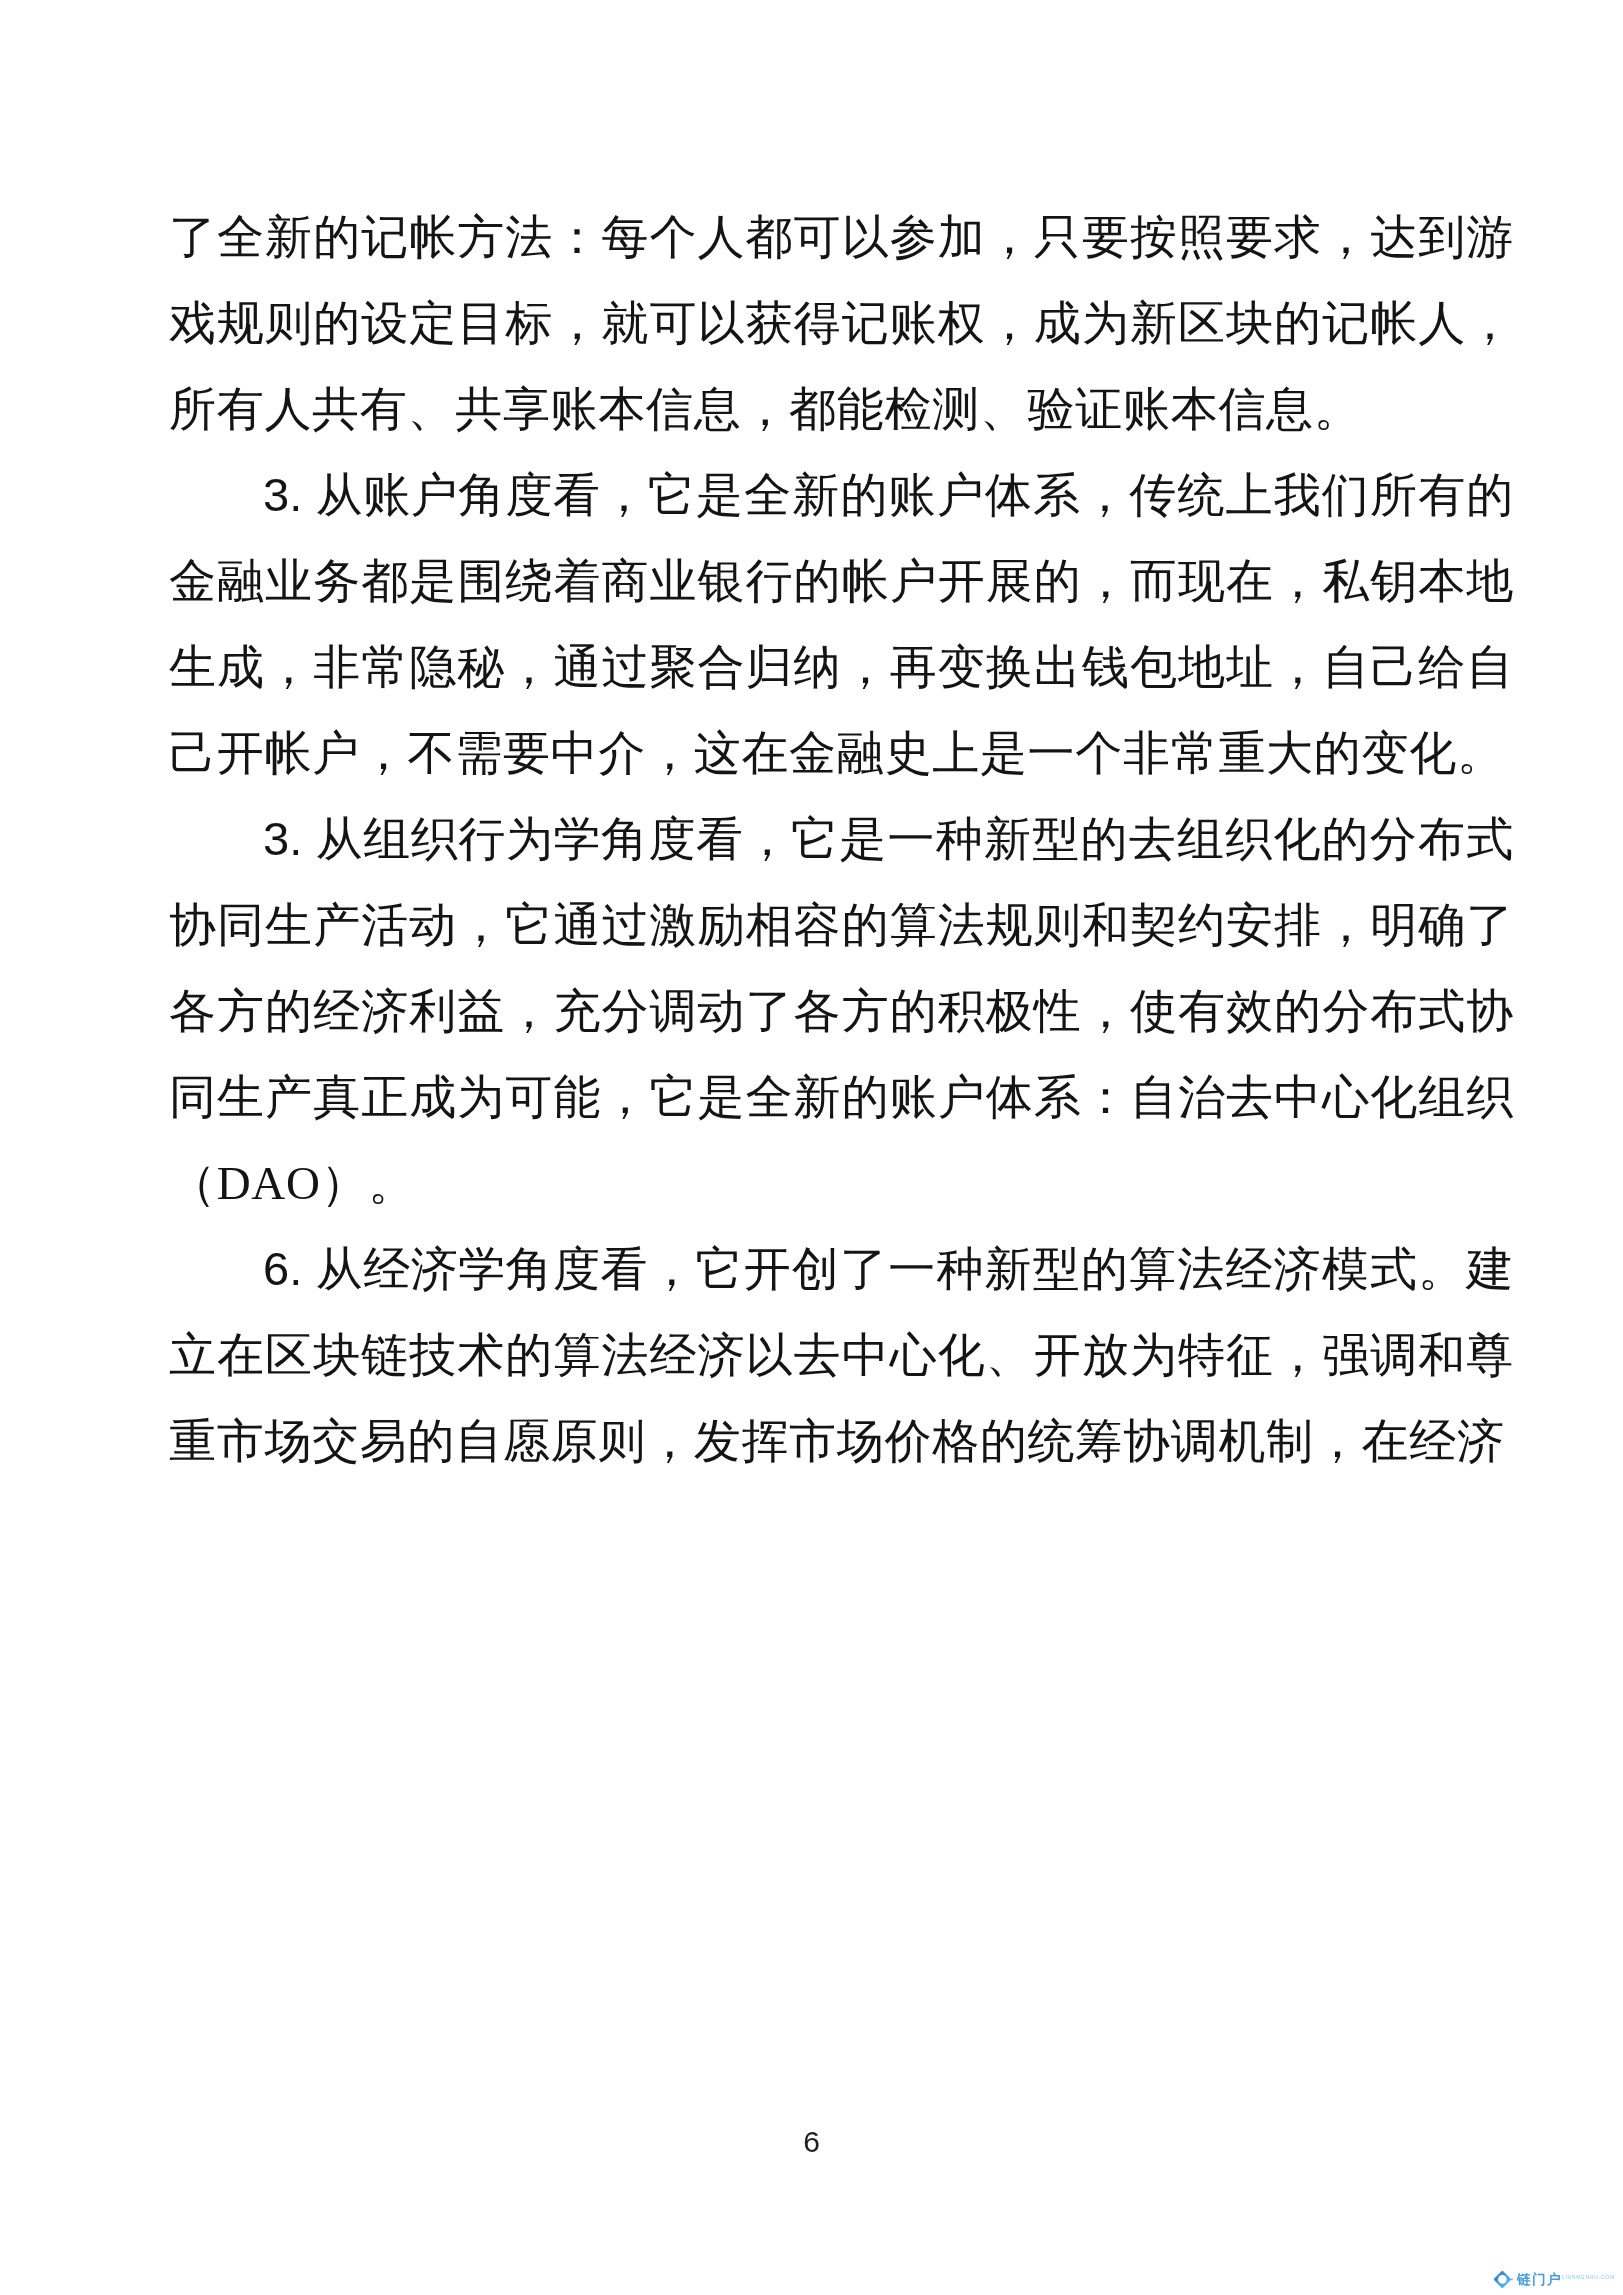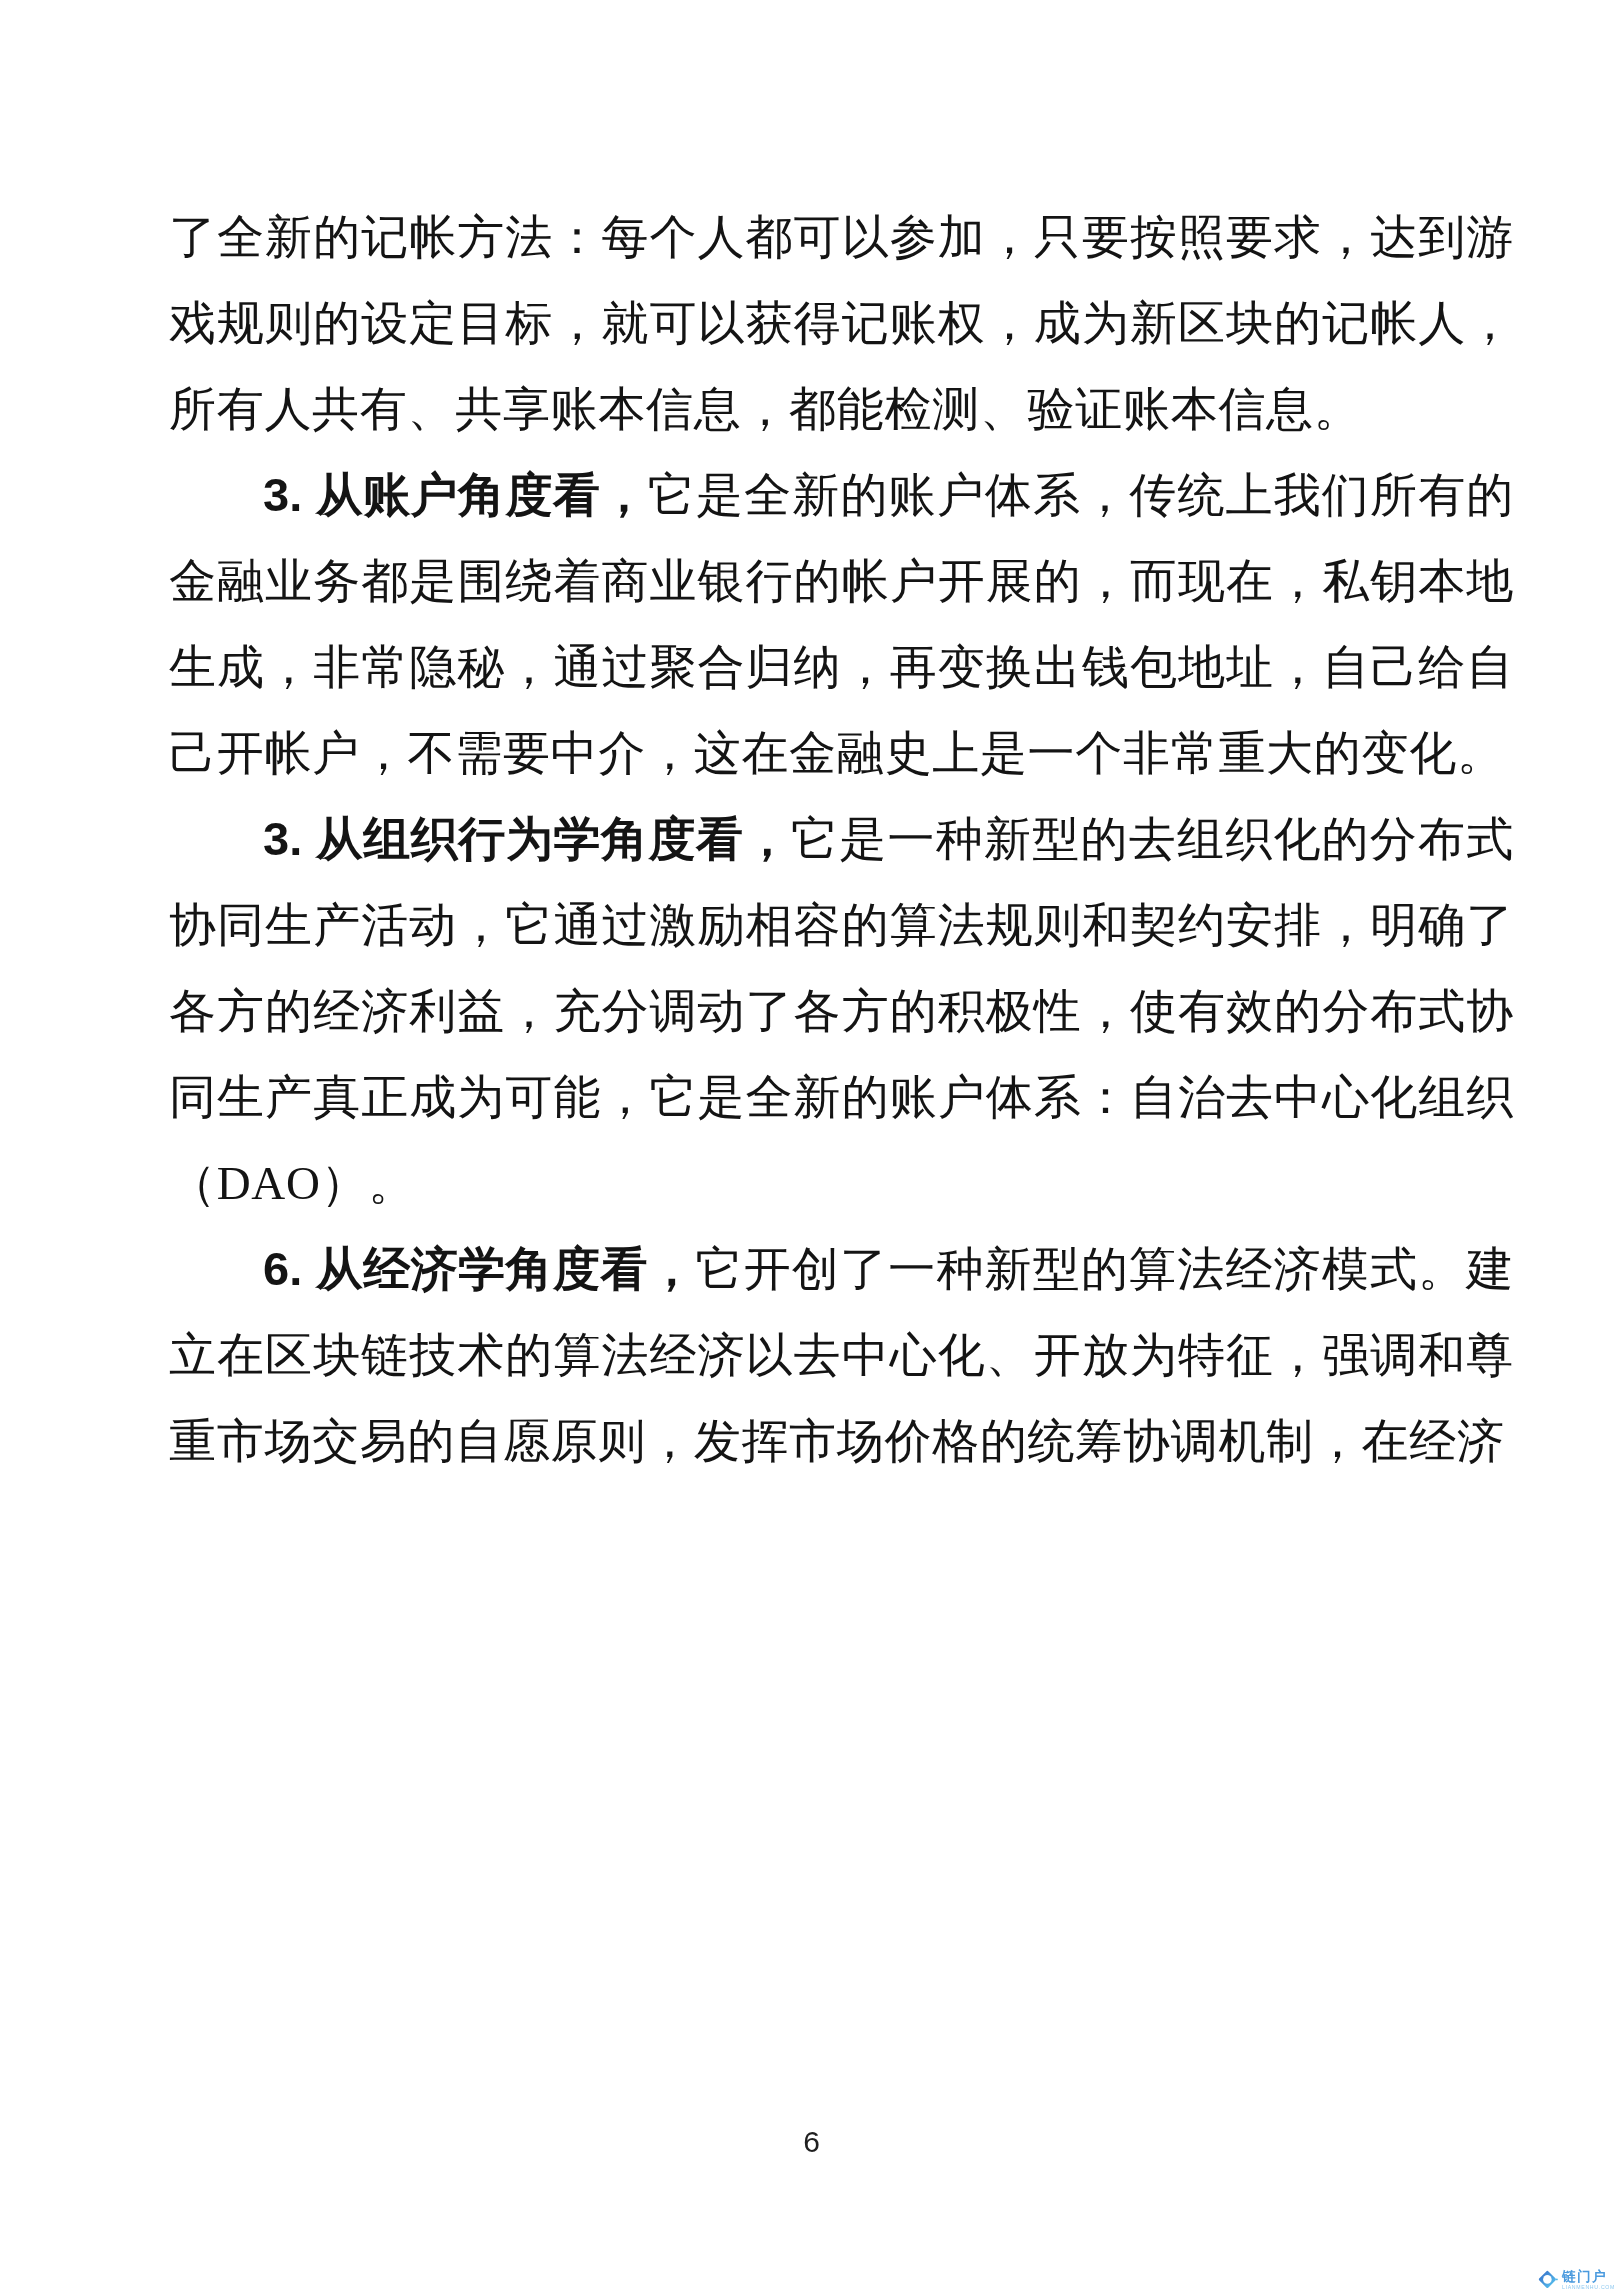--- a/index.html
+++ b/index.html
@@ -29,21 +29,21 @@
   .para {
     margin: 0;
     padding: 0;
     text-indent: 2em;
   }
   .para.no-indent {
     text-indent: 0;
   }
   .lead {
     font-family: "Liberation Sans", "DejaVu Sans", sans-serif;
-    font-weight: 700;
+    font-weight: 400;
     letter-spacing: 0;
   }
   .footer {
     position: absolute;
     left: 0;
     top: 2125px;
     width: 100%;
     text-align: center;
   }
   .pagenum {
@@ -64,21 +64,21 @@
     height: 22px;
     display: inline-block;
   }
   .wm-icon svg {
     width: 22px;
     height: 22px;
     display: block;
   }
   .wm-text {
     display: flex;
-    flex-direction: column;
+    flex-direction: row;
     line-height: 1;
   }
   .wm-name {
     font-family: "Liberation Sans", "DejaVu Sans", sans-serif;
     font-weight: 700;
     font-size: 13.7px;
     color: #4a9ade;
     letter-spacing: 1.3px;
   }
   .wm-domain {

